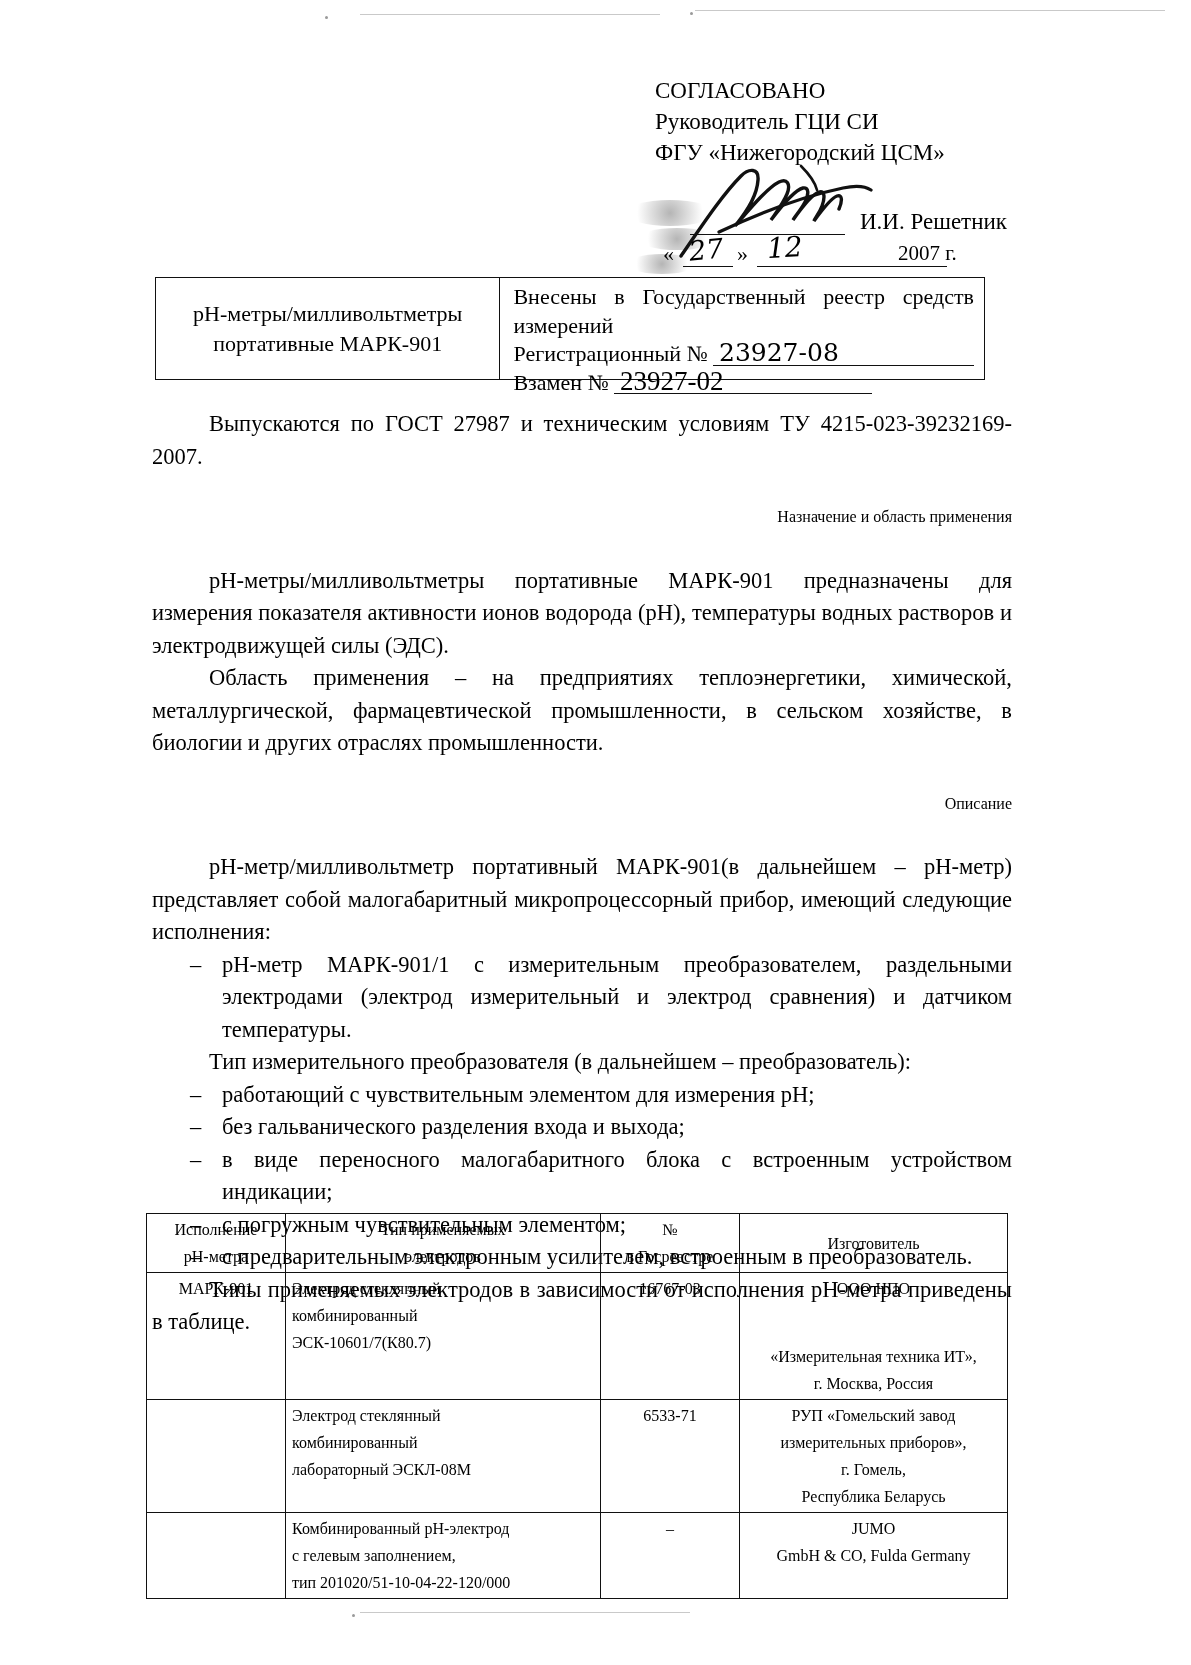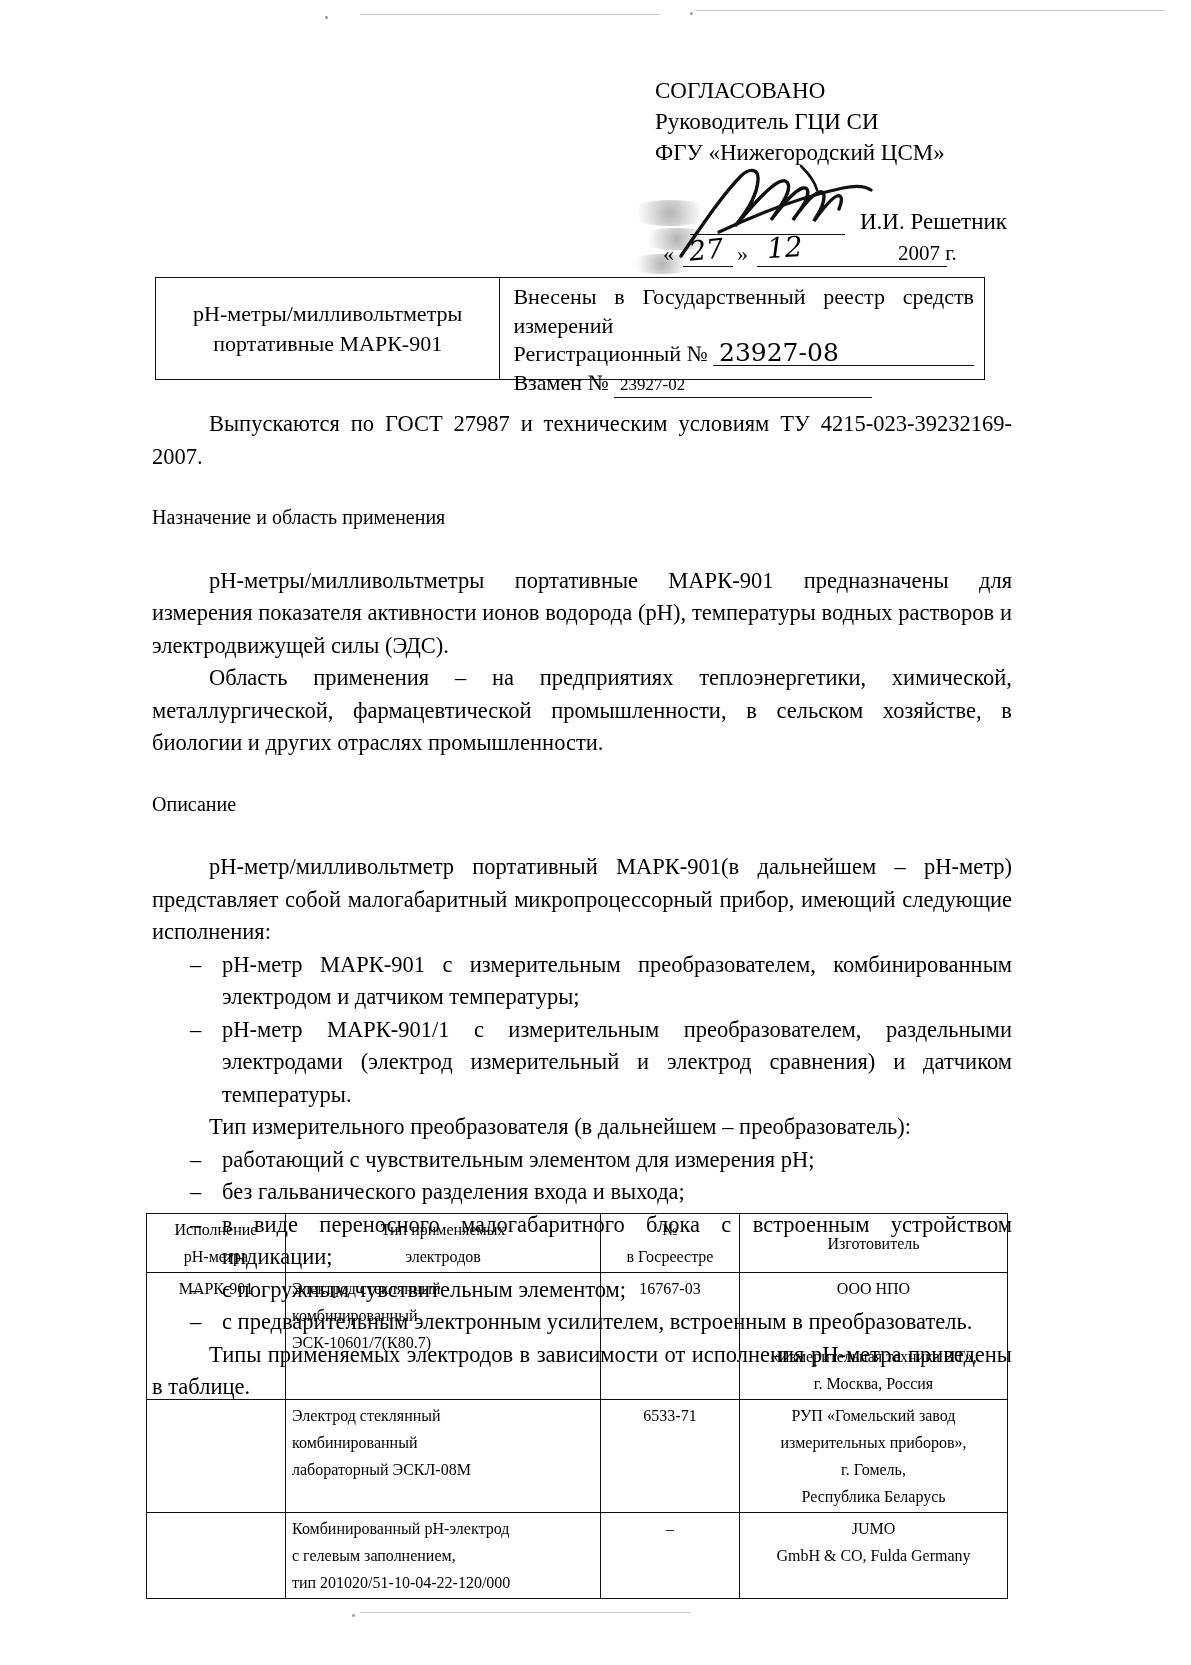--- a/index.html
+++ b/index.html
@@ -136,44 +136,44 @@
     padding-left: 6px;
     font-family: "DejaVu Serif", serif;
     font-size: 25px;
     line-height: 24px;
   }
   .ul-plain {
     display: inline-block;
     border-bottom: 1.5px solid #111;
     min-width: 252px;
     padding-left: 6px;
-    font-size: 17px;
+    font-size: 27px;
     line-height: 24px;
   }
 
   
   .body-text {
     position: absolute;
     left: 152px;
     top: 408px;
     width: 860px;
     font-size: 22.5px;
     line-height: 32.5px;
   }
   p.para {
     margin: 0;
     text-align: justify;
     text-indent: 57px;
     hyphens: manual;
   }
   h2.section {
     margin: 28px 0 31px 0;
-    font-size: 20px;
+    font-size: 16px;
     font-weight: normal;
-    text-align: left;
+    text-align: right;
   }
 
   ul.dash-list {
     list-style: none;
     margin: 0;
     padding: 0;
   }
   ul.dash-list > li {
     position: relative;
     padding-left: 70px;
@@ -285,21 +285,20 @@
     <h2 class="section">Назначение и область применения</h2>
 
     <p class="para">pH-метры/милливольтметры портативные МАРК-901 предназначены для измерения показателя активности ионов водорода (pH), температуры водных растворов и электродвижущей силы (ЭДС).</p>
     <p class="para">Область применения – на предприятиях теплоэнергетики, химической, металлургической, фармацевтической промышленности, в сельском хозяйстве, в биологии и других отраслях промышленности.</p>
 
     <h2 class="section">Описание</h2>
 
     <p class="para">pH-метр/милливольтметр портативный МАРК-901(в дальнейшем – pH-метр) представляет собой малогабаритный микропроцессорный прибор, имеющий следующие исполнения:</p>
 
     <ul class="dash-list">
-      <li>pH-метр МАРК-901 с измерительным преобразователем, комбинированным электродом и датчиком температуры;</li>
       <li>pH-метр МАРК-901/1 с измерительным преобразователем, раздельными электродами (электрод измерительный и электрод сравнения) и датчиком температуры.</li>
     </ul>
 
     <p class="para">Тип измерительного преобразователя (в дальнейшем – преобразователь):</p>
 
     <ul class="dash-list">
       <li>работающий с чувствительным элементом для измерения pH;</li>
       <li>без гальванического разделения входа и выхода;</li>
       <li>в виде переносного малогабаритного блока с встроенным устройством индикации;</li>
       <li>с погружным чувствительным элементом;</li>

